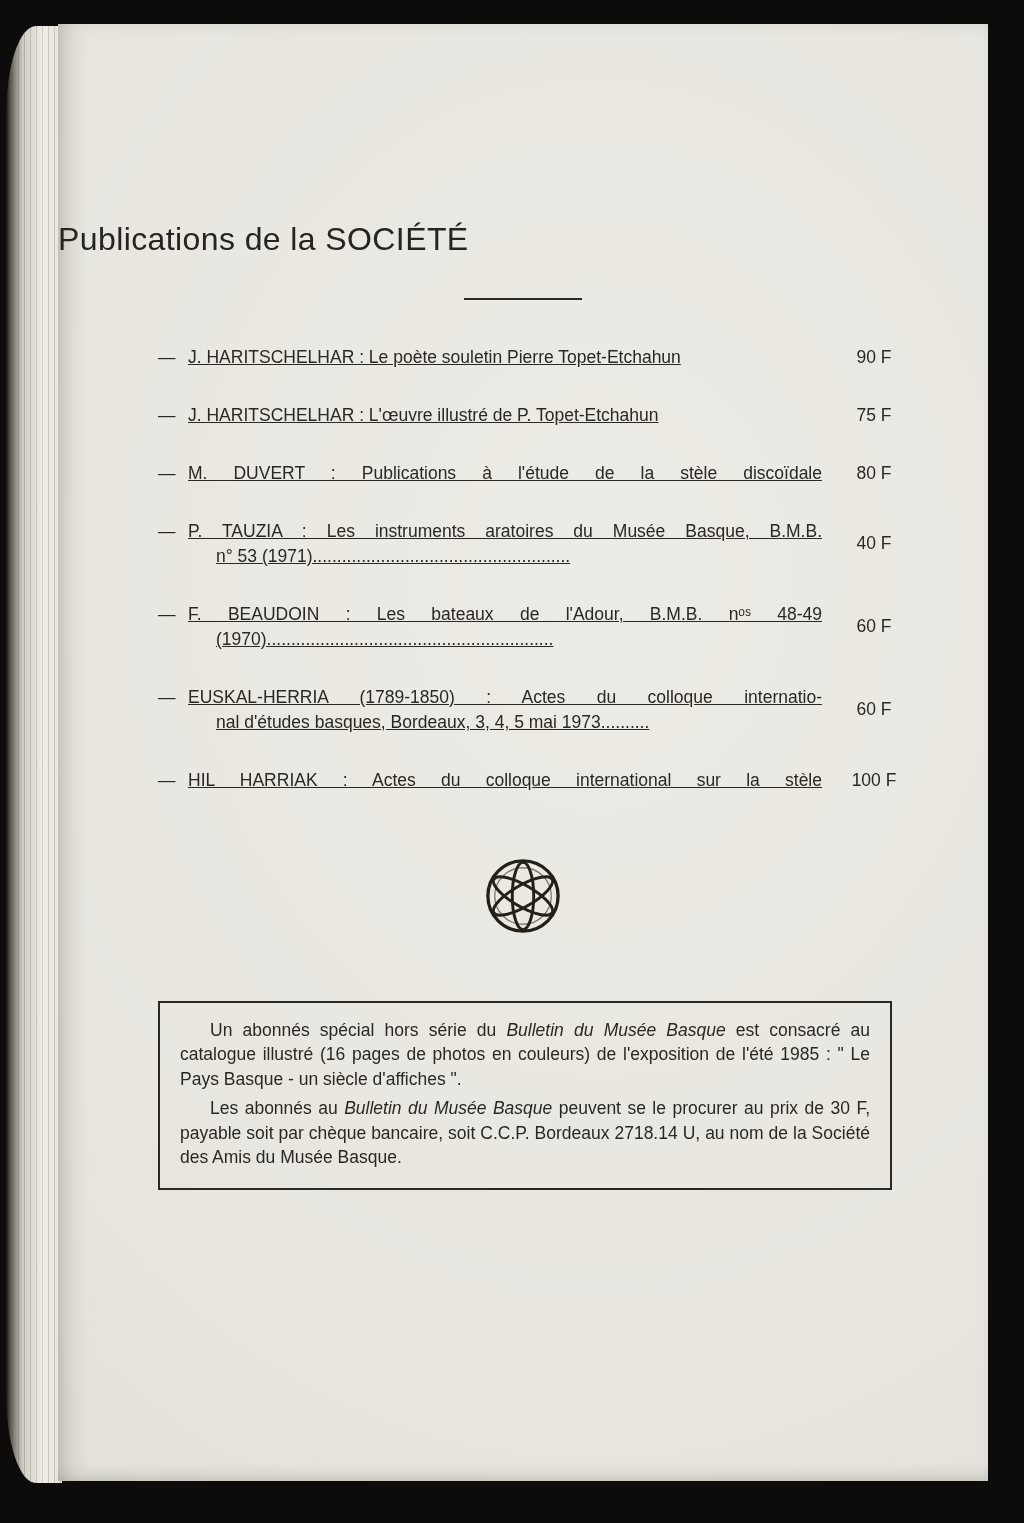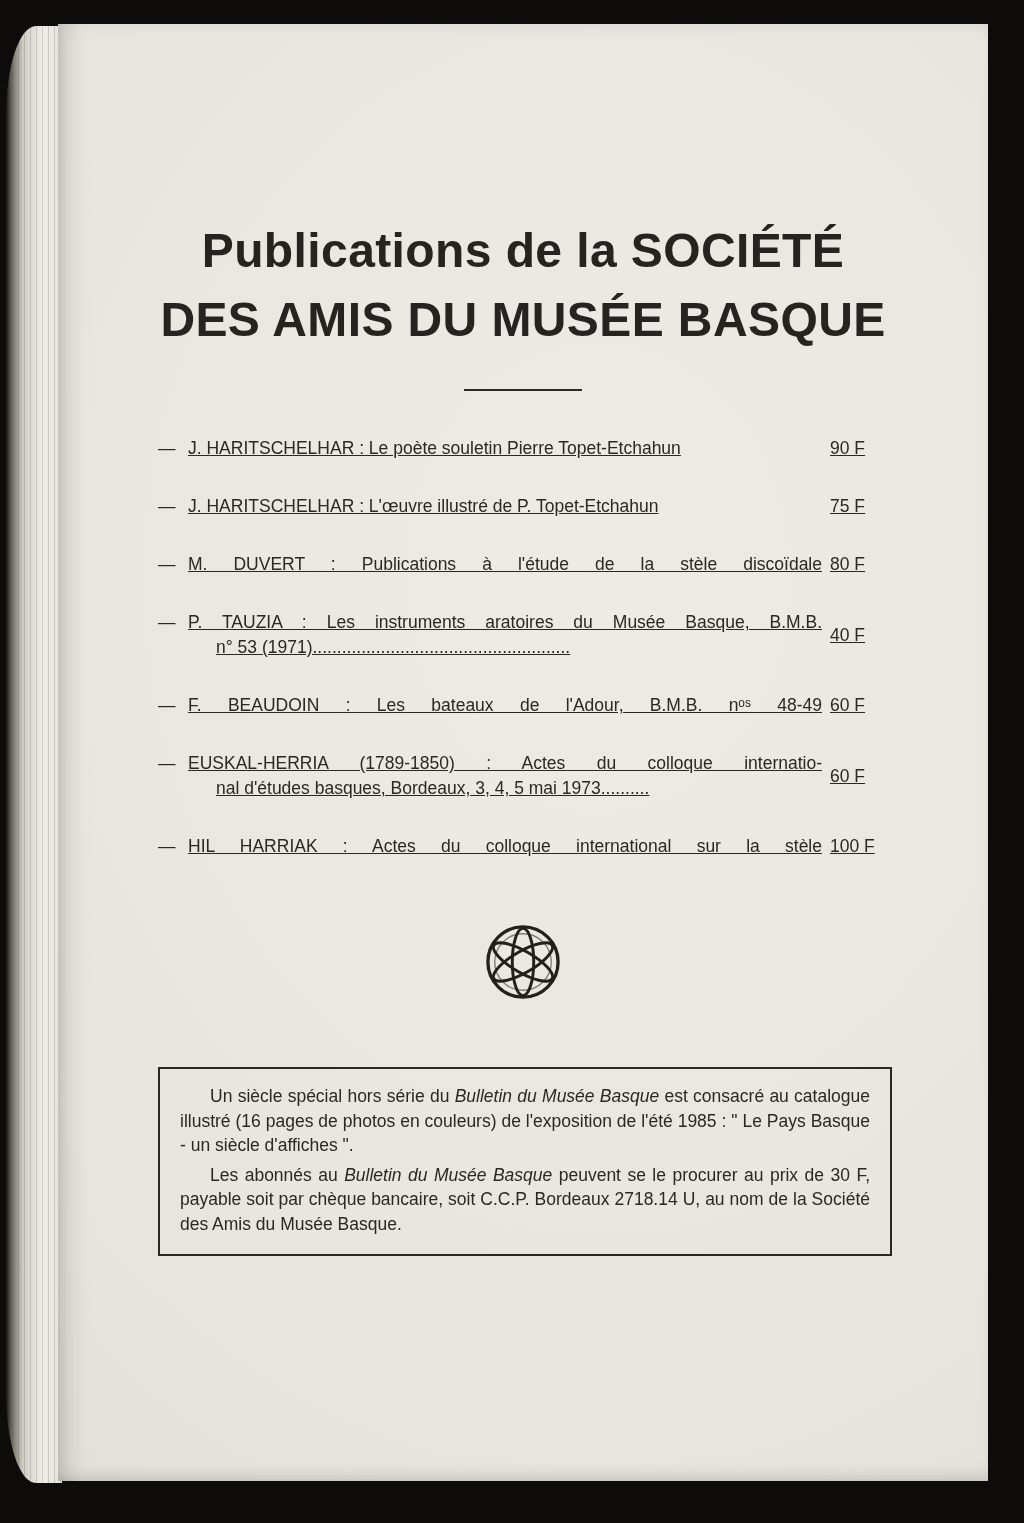--- a/index.html
+++ b/index.html
@@ -22,23 +22,22 @@
   }
   .page {
     position: absolute;
     left: 58px; top: 24px; right: 36px; bottom: 42px;
     background: radial-gradient(135% 105% at 58% 38%, #edebe5 0%, #e8e5df 55%, #dcd9d1 100%);
     box-shadow: inset 16px 0 26px -12px rgba(40,35,25,0.25), inset 0 -10px 20px -12px rgba(40,35,25,0.22);
     color: #2b2824;
   }
   .title {
     margin-top: 193px;
-    text-align: center;
-    font-weight: bold;
-    font-size: 48px;
+    font-weight: normal;
+    font-size: 32px;
     line-height: 1.43;
     letter-spacing: 0.4px;
     color: #262420;
   }
   .title span { display: block; }
   .divider {
     width: 118px; height: 2px;
     background: #2c2a26;
     margin: 35px auto 0;
   }
@@ -47,21 +46,21 @@
     display: flex;
     align-items: center;
     margin-bottom: 33px;
     font-size: 17.5px;
     line-height: 25px;
   }
   .item-dash { flex: 0 0 30px; align-self: flex-start; }
   .item-lines { flex: 1 1 auto; min-width: 0; text-decoration: underline; }
   .item-line.stretch { text-align: justify; text-align-last: justify; }
   .item-line.cont { padding-left: 28px; }
-  .item-price { flex: 0 0 88px; text-align: left; white-space: nowrap; padding-left: 8px; text-decoration: underline; }
+  .item-price { flex: 0 0 88px; text-align: center; white-space: nowrap; padding-left: 8px; }
   .rosette-wrap { text-align: center; margin-top: 64px; }
   .note-box {
     margin: 62px 96px 0 100px;
     border: 2px solid #2b2824;
     padding: 15px 20px 18px;
     font-size: 17.5px;
     line-height: 24.5px;
   }
   .note-para { margin: 0; text-align: justify; text-indent: 30px; }
   .note-para + .note-para { margin-top: 5px; }
@@ -69,21 +68,20 @@
 </head>
 <body>
 
 <div class="scan">
   <div class="book-edges"></div>
 
   <div class="page">
 
     <h1 class="title">
       <span>Publications de la SOCIÉTÉ</span>
-      <span>DES AMIS DU MUSÉE BASQUE</span>
     </h1>
 
     <div class="divider"></div>
 
     <div class="pub-list">
   <div class="item">
     <span class="item-dash">—</span>
     <span class="item-lines">
             <div class="item-line">J. HARITSCHELHAR : Le poète souletin Pierre Topet-Etchahun</div>
           </span>
@@ -112,20 +110,21 @@
             <div class="item-line stretch">P. TAUZIA : Les instruments aratoires du Musée Basque, B.M.B.</div>
             <div class="item-line cont">n° 53 (1971).....................................................</div>
           </span>
     <span class="item-price">40 F</span>
   </div>
 
   <div class="item">
     <span class="item-dash">—</span>
     <span class="item-lines">
             <div class="item-line stretch">F. BEAUDOIN : Les bateaux de l'Adour, B.M.B. nᵒˢ 48-49</div>
+            <div class="item-line cont">(1970)...........................................................</div>
           </span>
     <span class="item-price">60 F</span>
   </div>
 
   <div class="item">
     <span class="item-dash">—</span>
     <span class="item-lines">
             <div class="item-line stretch">EUSKAL-HERRIA (1789-1850) : Actes du colloque internatio-</div>
             <div class="item-line cont">nal d'études basques, Bordeaux, 3, 4, 5 mai 1973..........</div>
           </span>
@@ -147,18 +146,18 @@
         <g fill="none" stroke="#232019" stroke-width="3">
           <ellipse rx="11" ry="34.5"></ellipse>
           <ellipse rx="11" ry="34.5" transform="rotate(60)"></ellipse>
           <ellipse rx="11" ry="34.5" transform="rotate(120)"></ellipse>
         </g>
         <circle r="29" fill="none" stroke="#232019" stroke-width="1.4" opacity="0.55"></circle>
       </svg>
     </div>
 
     <div class="note-box">
-      <p class="note-para"><span>Un siècle spécial hors série du </span><i>Bulletin du Musée Basque</i><span> est consacré au catalogue illustré (16 pages de photos en couleurs) de l'exposition de l'été 1985 : " Le Pays Basque - un siècle d'affiches ".</span></p>
+      <p class="note-para"><span>Un abonnés spécial hors série du </span><i>Bulletin du Musée Basque</i><span> est consacré au catalogue illustré (16 pages de photos en couleurs) de l'exposition de l'été 1985 : " Le Pays Basque - un siècle d'affiches ".</span></p>
       <p class="note-para"><span>Les abonnés au </span><i>Bulletin du Musée Basque</i><span> peuvent se le procurer au prix de 30 F, payable soit par chèque bancaire, soit C.C.P. Bordeaux 2718.14 U, au nom de la Société des Amis du Musée Basque.</span></p>
     </div>
 
   </div>
 </div>
 
 </body></html>

